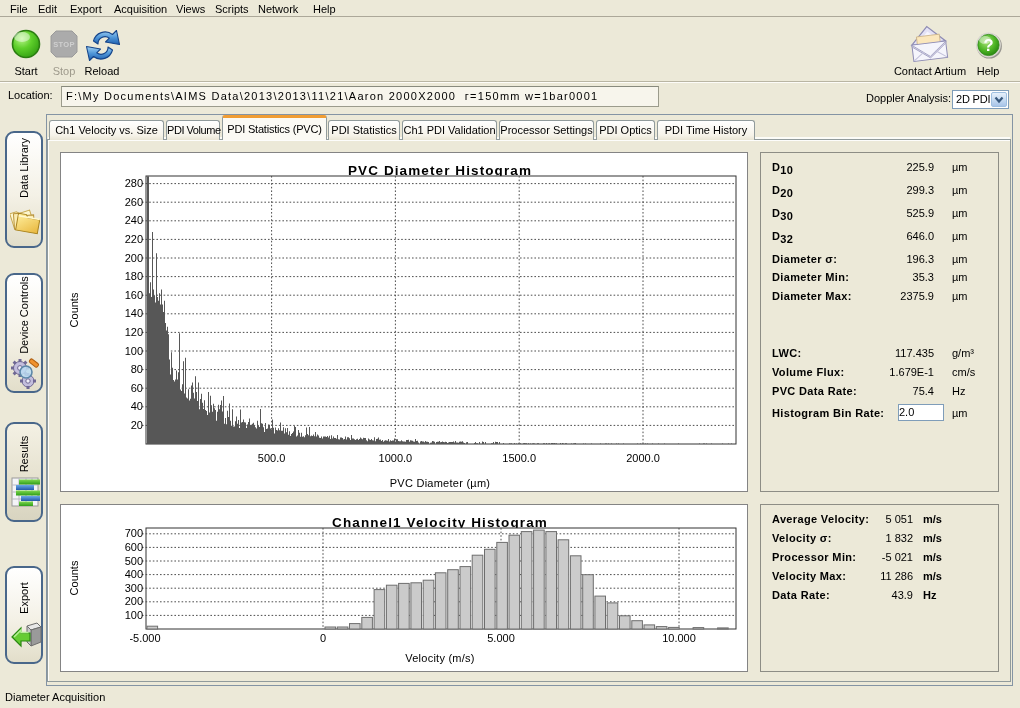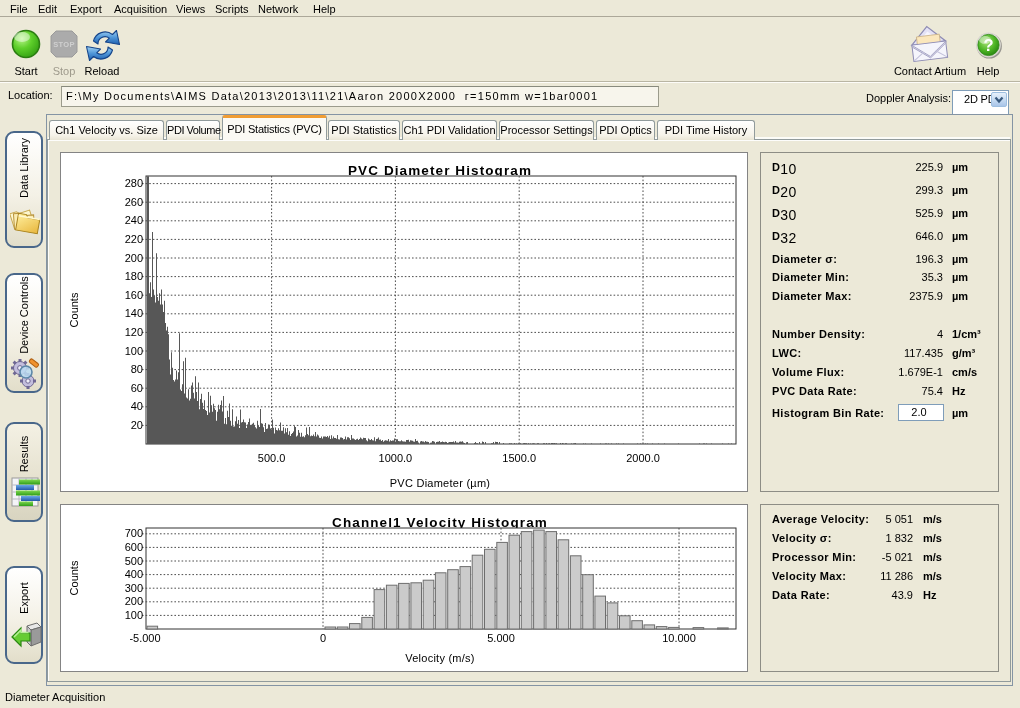--- a/index.html
+++ b/index.html
@@ -5,44 +5,44 @@
 body{position:relative;background:#ece9d8;font-family:"Liberation Sans",sans-serif;font-size:11px;color:#000}
 .abs{position:absolute}
 
 #menu{position:absolute;left:0;top:0;width:1020px;height:17px;border-bottom:1px solid #aca899}
 #menu span{position:absolute;top:3px}
 
 #tbsep{position:absolute;left:0;top:81px;width:1020px;height:0;border-top:1px solid #b9b5a3;border-bottom:1px solid #fdfcf8}
 
 #locbox{position:absolute;left:61px;top:86px;width:598px;height:21px;background:#f7f5ec;border:1px solid #9b9b8c;border-top-color:#888a7d;line-height:19px;padding-left:4px;white-space:nowrap;letter-spacing:1.25px}
 
-#combo{position:absolute;left:952px;top:90px;width:57px;height:25px;background:#fff;border:1px solid #7f9db9;line-height:17px;padding-left:11px;letter-spacing:-0.2px}
+#combo{position:absolute;left:952px;top:90px;width:57px;height:19px;background:#fff;border:1px solid #7f9db9;line-height:17px;padding-left:3px;letter-spacing:-0.2px}
 #combobtn{position:absolute;right:1px;top:1px;width:16px;height:15px;background:linear-gradient(180deg,#e6f0fb,#c2d8f0 60%,#a8c4e8);border:1px solid #9ebfe0;border-radius:2px}
 
 #frame{position:absolute;left:46px;top:114px;width:967px;height:572px;border:1px solid #8494a4;background:#ece9d8}
 #page{position:absolute;left:47px;top:139px;width:964px;height:543px;border:1px solid #919b9c;background:#ece9d8;box-shadow:inset 1px 1px 0 #fdfdfb}
 
 .tab{position:absolute;top:120px;height:20px;background:linear-gradient(180deg,#ffffff,#f6f3e9 75%,#e9e5d5);border:1px solid #919b9c;border-bottom:none;border-radius:3px 3px 0 0;text-align:center;line-height:19px;z-index:3;white-space:nowrap}
 .tab.act{top:115px;height:25px;background:#fbfaf4;border-top:3px solid #f09d33;line-height:22px;z-index:4}
 
 .wpanel{position:absolute;background:#fff;border:1px solid #848484}
 .spanel{position:absolute;background:#ece9d8;border:1px solid #8d8d85}
 .tick{font-size:11px;fill:#000}
 .ax{font-size:11px;fill:#000}
 .ttl{font-size:13.5px;font-weight:bold;fill:#000;letter-spacing:1.1px}
 
 .srow{position:absolute;left:0;width:239px;height:16px}
 .slab{position:absolute;left:11px;font-weight:bold;white-space:nowrap;letter-spacing:0.35px}
-.sval{position:absolute;right:57px;text-align:right;white-space:nowrap}
-.sunit{position:absolute;left:191px;font-weight:bold;white-space:nowrap}
+.sval{position:absolute;right:66px;text-align:right;white-space:nowrap}
+.sunit{position:absolute;left:191px;font-weight:normal;white-space:nowrap}
 .sval2{position:absolute;right:87px;text-align:center;white-space:nowrap}
 .sunit2{position:absolute;left:162px;font-weight:bold;white-space:nowrap}
 .srow2{position:absolute;left:0;width:239px;height:16px}
-.sub{font-size:14px;font-weight:normal;vertical-align:-3px}
-.binbox{position:absolute;right:56px;top:-3px;width:46px;height:17px;background:#fff;border:1px solid #7f9db9;text-align:center;padding-right:4px;line-height:15px}
+.sub{font-size:11px;font-weight:bold;vertical-align:-3px}
+.binbox{position:absolute;right:56px;top:-3px;width:46px;height:17px;background:#fff;border:1px solid #7f9db9;text-align:left;padding-right:4px;line-height:15px}
 
 .sbtn{position:absolute;left:5px;width:38px;border:2px solid #49678a;border-radius:9px;background:linear-gradient(180deg,#ffffff,#f4f1e6 55%,#e2deca)}
 .sbtn .rot{position:absolute;left:50%;white-space:nowrap;font-size:11px;transform:translate(-50%,-50%) rotate(-90deg)}
 #stat{position:absolute;left:5px;top:691px;font-size:11px}
 .tlab{position:absolute;font-size:11px;text-align:center}
 </style></head><body>
 
 <div id="menu">
 <span style="left:10px">File</span>
     <span style="left:38px">Edit</span>
@@ -249,25 +249,20 @@
     </div>
 <div class="srow" style="top:118px">
       <span class="slab">Diameter Min:</span>
       <span class="sval">35.3</span>
       <span class="sunit">µm</span>
     </div>
 <div class="srow" style="top:137px">
       <span class="slab">Diameter Max:</span>
       <span class="sval">2375.9</span>
       <span class="sunit">µm</span>
-    </div>
-<div class="srow" style="top:175px">
-      <span class="slab">Number Density:</span>
-      <span class="sval">4</span>
-      <span class="sunit">1/cm³</span>
     </div>
 <div class="srow" style="top:194px">
       <span class="slab">LWC:</span>
       <span class="sval">117.435</span>
       <span class="sunit">g/m³</span>
     </div>
 <div class="srow" style="top:213px">
       <span class="slab">Volume Flux:</span>
       <span class="sval">1.679E-1</span>
       <span class="sunit">cm/s</span>

